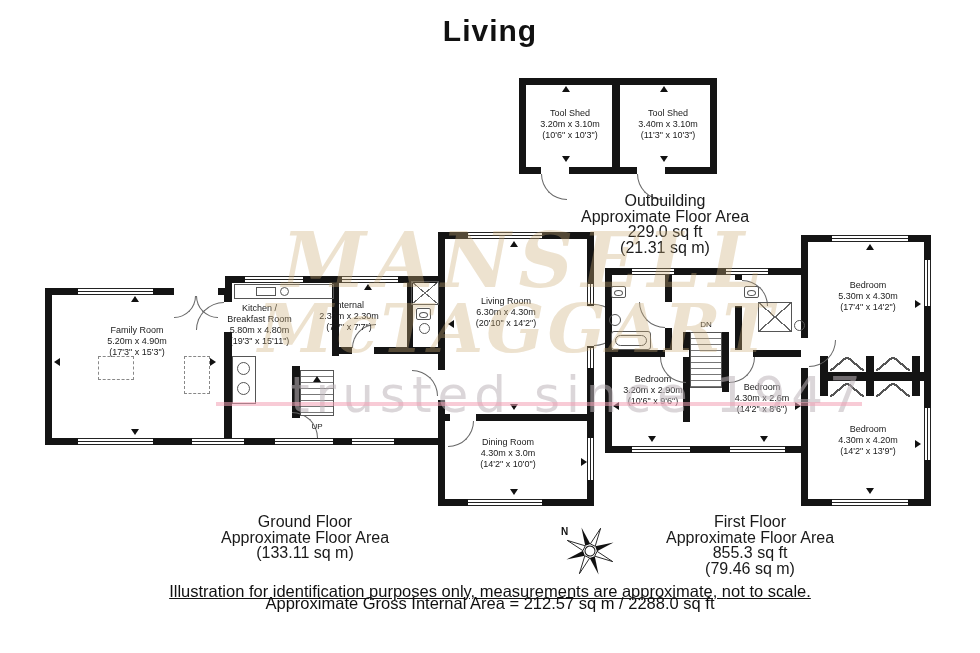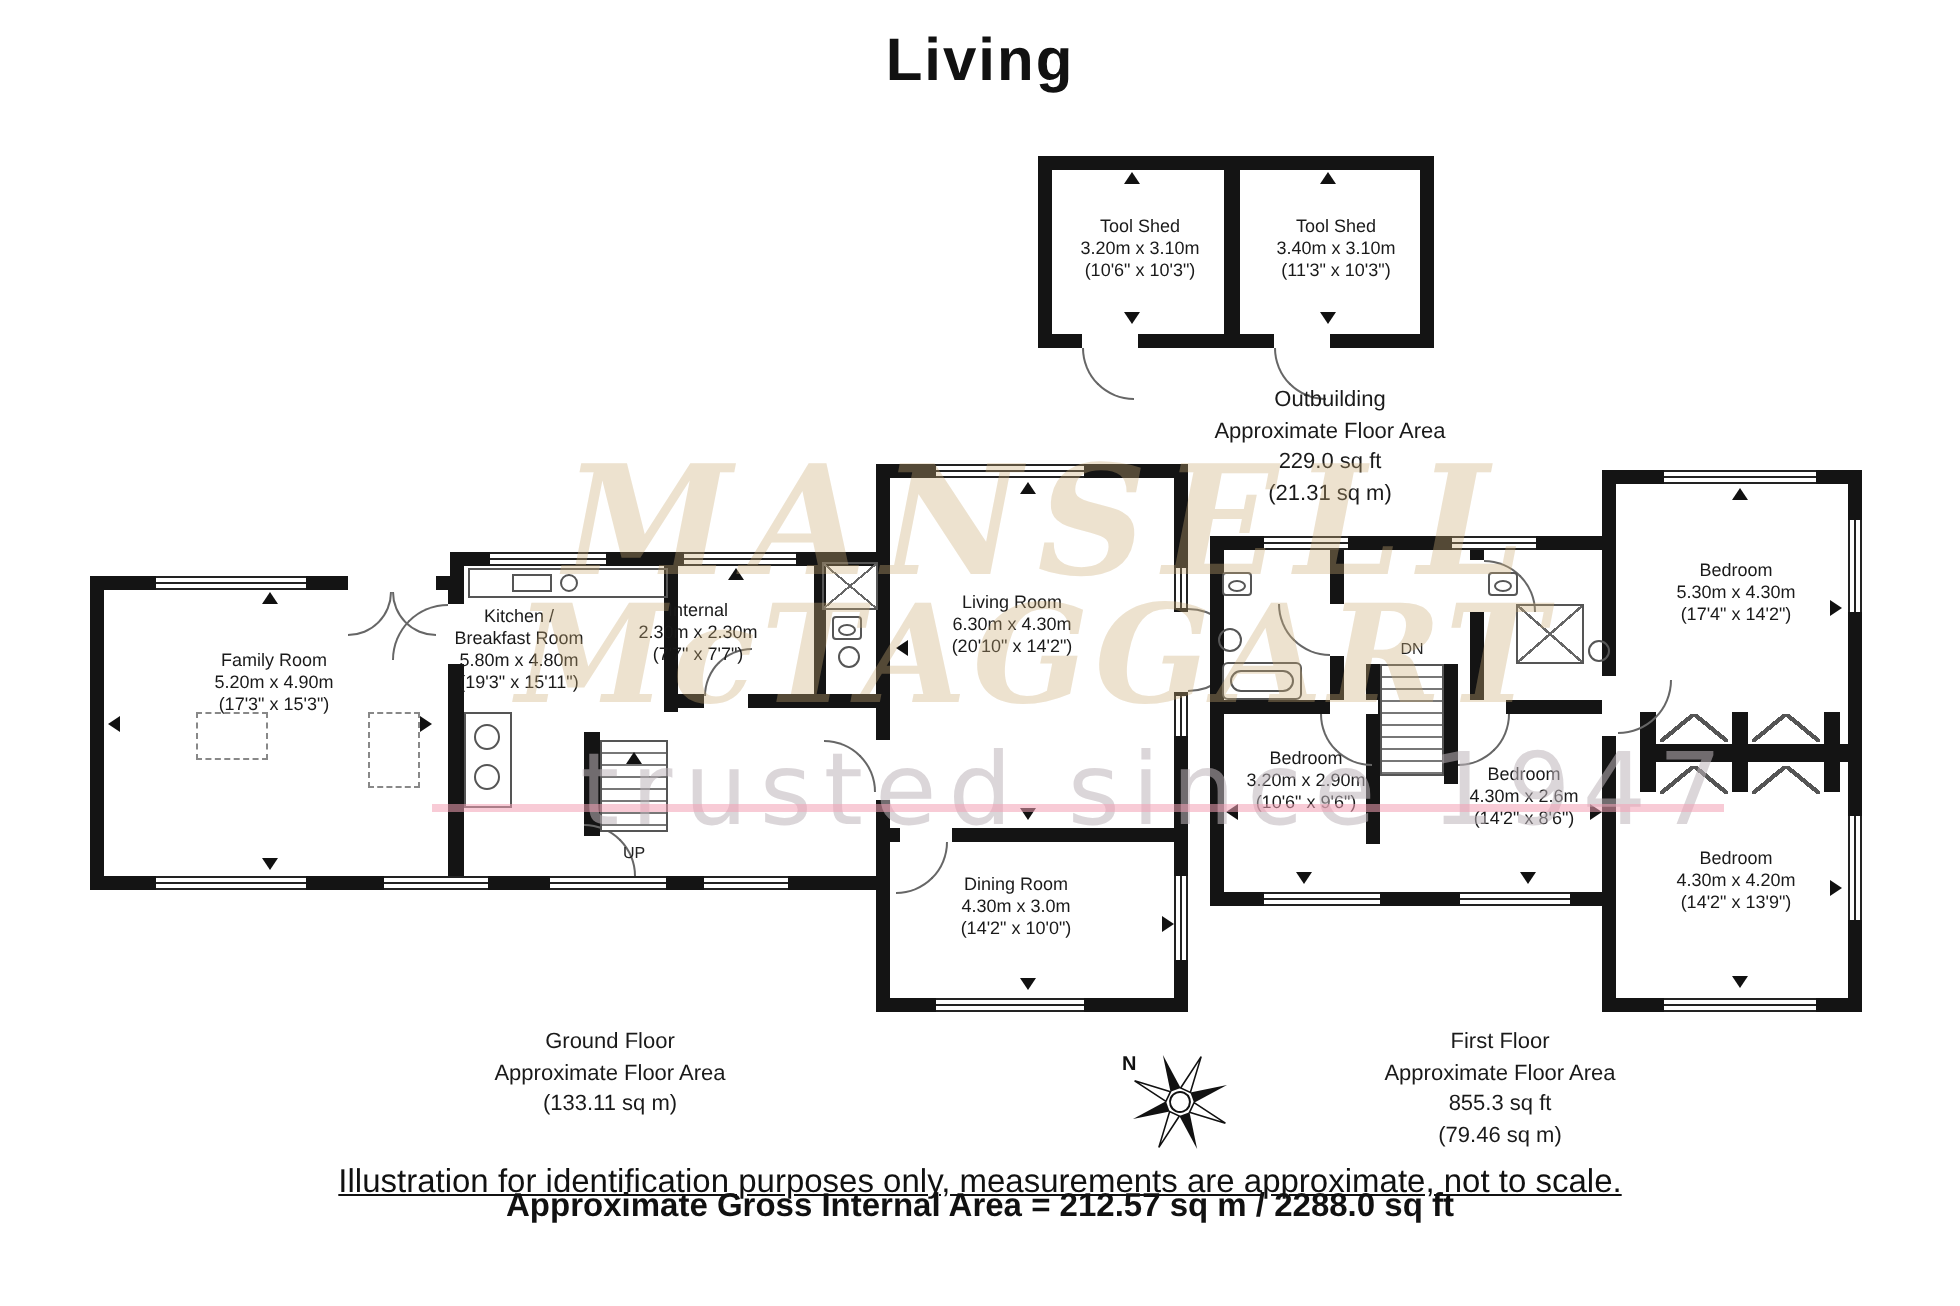--- a/index.html
+++ b/index.html
@@ -14,21 +14,21 @@
   .win.h{background:linear-gradient(to bottom,#222 0 1px,#fff 1px 3px,#222 3px 4px,#fff 4px 6px,#222 6px 7px);}
   .win.v{background:linear-gradient(to right,#222 0 1px,#fff 1px 3px,#222 3px 4px,#fff 4px 6px,#222 6px 7px);}
   .arc{border:1px solid #666;background:transparent;}
   .arc.br{border-top:none;border-left:none;border-radius:0 0 100% 0;}
   .arc.bl{border-top:none;border-right:none;border-radius:0 0 0 100%;}
   .arc.tr{border-bottom:none;border-left:none;border-radius:0 100% 0 0;}
   .arc.tl{border-bottom:none;border-right:none;border-radius:100% 0 0 0;}
   .stairs{background:repeating-linear-gradient(to bottom,#fff 0 5px,#777 5px 6px);border:1px solid #555;}
   .rlabel{text-align:center;font-size:9px;line-height:11px;color:#1a1a1a;}
   .rname{white-space:pre-line;}
-  .flabel{text-align:center;font-size:11px;line-height:15.5px;color:#1a1a1a;width:220px;}
+  .flabel{text-align:center;font-size:16px;line-height:15.5px;color:#1a1a1a;width:220px;}
   .footer{width:100%;text-align:center;font-size:16.5px;color:#111;}
   .ar{width:0;height:0;}
   .ar.u{border-left:4px solid transparent;border-right:4px solid transparent;border-bottom:6px solid #111;}
   .ar.d{border-left:4px solid transparent;border-right:4px solid transparent;border-top:6px solid #111;}
   .ar.l{border-top:4px solid transparent;border-bottom:4px solid transparent;border-right:6px solid #111;}
   .ar.r{border-top:4px solid transparent;border-bottom:4px solid transparent;border-left:6px solid #111;}
   .shower{border:1px solid #555;
     background-image:linear-gradient(to bottom right,transparent 48.5%,#666 48.5% 51.5%,transparent 51.5%),
                      linear-gradient(to bottom left,transparent 48.5%,#666 48.5% 51.5%,transparent 51.5%);}
   .bifold{background-image:linear-gradient(to bottom right,transparent 45%,#555 45% 55%,transparent 55%),
@@ -277,16 +277,16 @@
       </g>
       <text x="3" y="13" font-size="10" font-weight="bold" font-family="Liberation Sans, sans-serif" fill="#111">N</text>
     </svg>
   </div>
 
   <div class="a wm" style="left:282px;top:216px;font-size:76px;letter-spacing:8px;">MANSELL</div>
   <div class="a wm" style="left:258px;top:288px;font-size:68px;letter-spacing:3px;">McTAGGART</div>
   <div class="a wmtag" style="left:290px;top:366px;font-size:50px;">trusted since 1947</div>
   <div class="a pinkline" style="left:216px;top:402px;width:646px;height:4px;"></div>
 
-  <div class="a footer" style="top:594px;font-weight:bold;">Approximate Gross Internal Area = 212.57 sq m / 2288.0 sq ft</div>
+  <div class="a footer" style="top:594px;">Approximate Gross Internal Area = 212.57 sq m / 2288.0 sq ft</div>
   <div class="a footer" style="top:582px;text-decoration:underline;">Illustration for identification purposes only, measurements are approximate, not to scale.</div>
 
 </div>
 
 </body></html>

